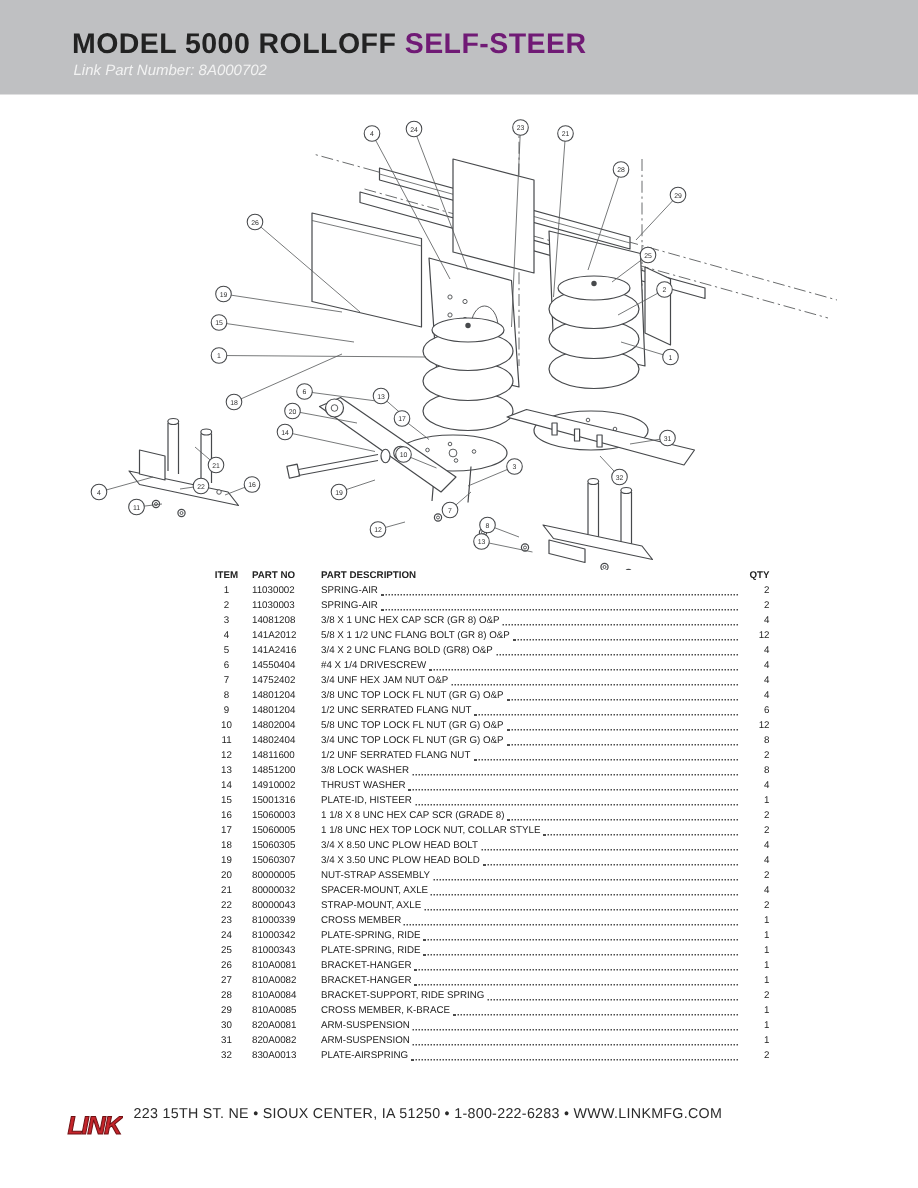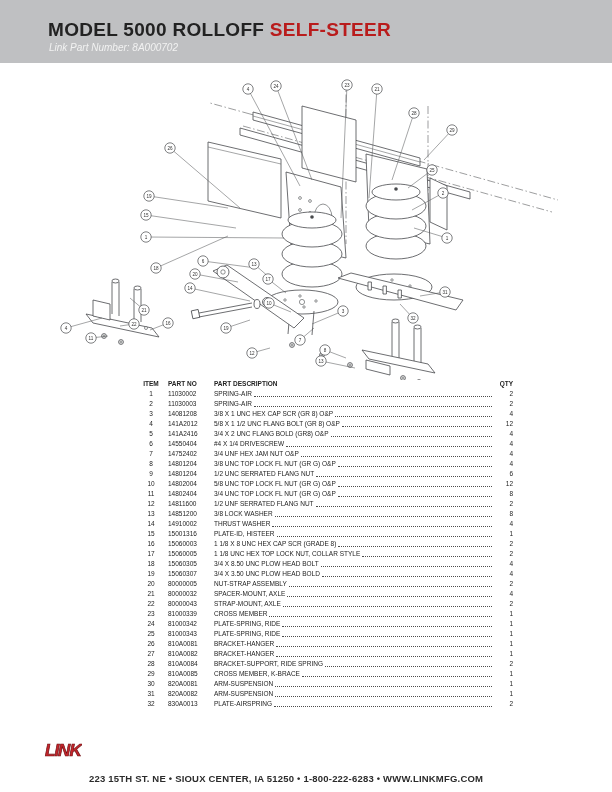--- a/index.html
+++ b/index.html
@@ -4,21 +4,21 @@
 <style>
   html,body{margin:0;padding:0;background:#e8e8e8;}
   .page{
     position:relative;width:612px;height:792px;background:#ffffff;
     font-family:"Liberation Sans",sans-serif;color:#222;overflow:hidden;
     margin:0 auto;box-shadow:0 0 4px rgba(0,0,0,.25);
   }
   
   .hdr{position:absolute;top:0;left:0;width:612px;height:63px;background:#bfc0c2;}
   .hdr .title{position:absolute;left:48px;top:19px;font-size:19px;font-weight:800;letter-spacing:.3px;white-space:nowrap;}
-  .hdr .t-accent{color:#b91c1c;}
+  .hdr .t-accent{color:#701a75;}
   .hdr .subtitle{position:absolute;left:49px;top:42px;font-size:10px;font-style:italic;color:#f2f2f2;}
   
   .diagram{position:absolute;top:68px;left:0;width:612px;height:312px;}
   .diagram .part{stroke:#47494c;stroke-width:.8;fill:#ffffff;stroke-linejoin:round;}
   .diagram .wire{stroke:#47494c;stroke-width:.8;fill:none;}
   .diagram .thin{stroke:#5a5c5e;stroke-width:.55;fill:none;}
   .diagram .phantom{stroke:#5a5c5e;stroke-width:.6;fill:none;stroke-dasharray:8 2.5 1.5 2.5;}
   .diagram .hole{stroke:#47494c;stroke-width:.6;fill:#ffffff;}
   .diagram .dark{fill:#47494c;stroke:none;}
   .diagram .leader{stroke:#5a5c5e;stroke-width:.55;}
@@ -31,21 +31,21 @@
   .c-item{width:22px;text-align:center;flex:none;}
   .c-part{width:46px;padding-left:6px;flex:none;}
   .c-desc{flex:1;padding-left:0;}
   .c-desc2{flex:none;white-space:nowrap;}
   .dots{flex:1;border-bottom:1px dotted #4c4c4c;margin:0 1px 2px 2px;min-width:6px;height:1px;}
   .c-qty{width:20px;text-align:right;flex:none;}
   
   .ftr{position:absolute;left:44px;top:737px;display:flex;align-items:flex-start;}
   .logo-svg{width:38px;height:26px;flex:none;}
   .logo-text{font:italic 900 17px "Liberation Sans",sans-serif;fill:#c5252b;stroke:#6e1013;stroke-width:.7;letter-spacing:-1px;}
-  .address{font-size:9.5px;font-weight:bold;color:#2b2b2b;margin-left:7px;letter-spacing:.2px;white-space:nowrap;margin-top:36px;}
+  .address{font-size:9.5px;font-weight:normal;color:#2b2b2b;margin-left:7px;letter-spacing:.2px;white-space:nowrap;}
 </style>
 </head>
 <body>
 
 <div class="page">
 
   <div class="hdr">
     <div class="title"><span>MODEL 5000 ROLLOFF </span><span class="t-accent">SELF-STEER</span></div>
     <div class="subtitle">Link Part Number: 8A000702</div>
   </div>

